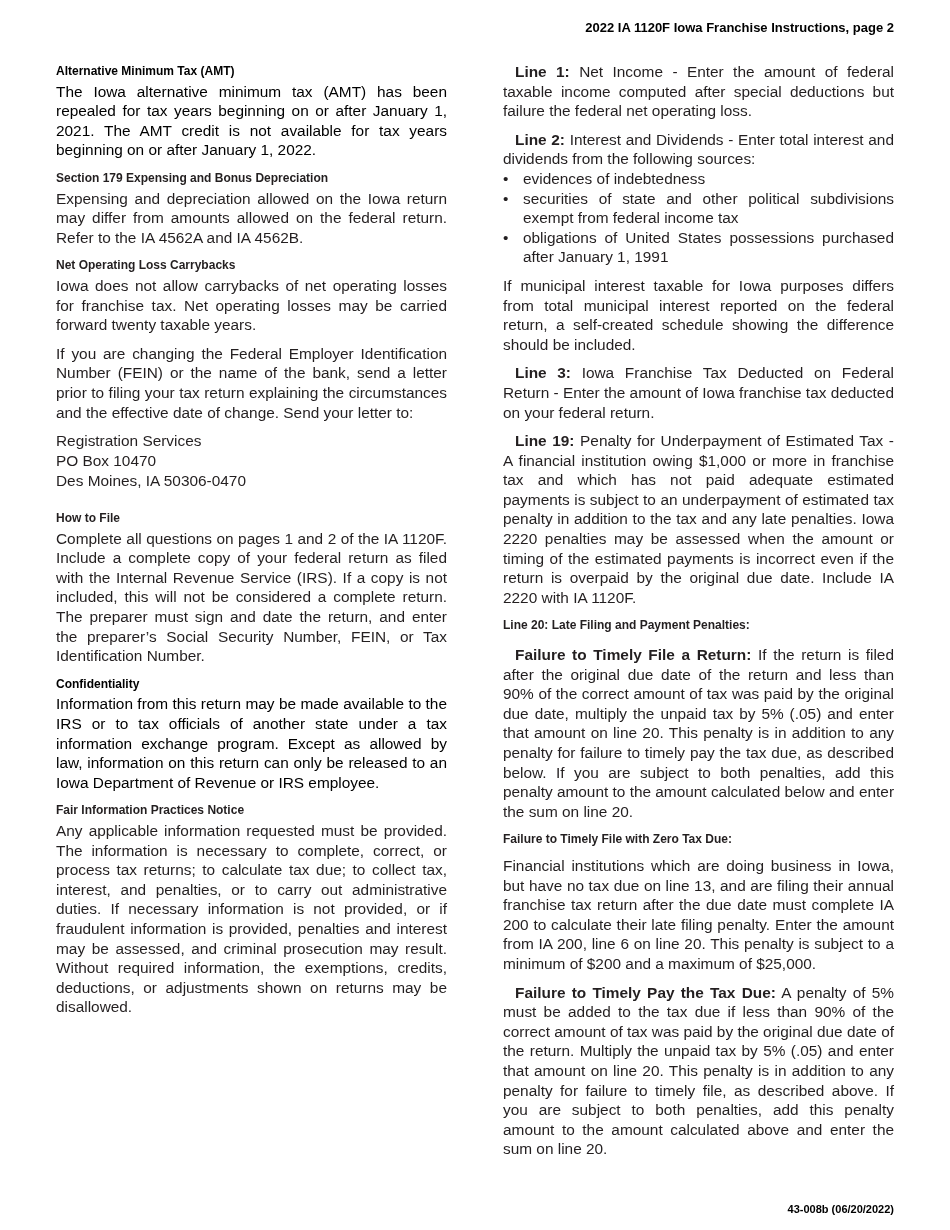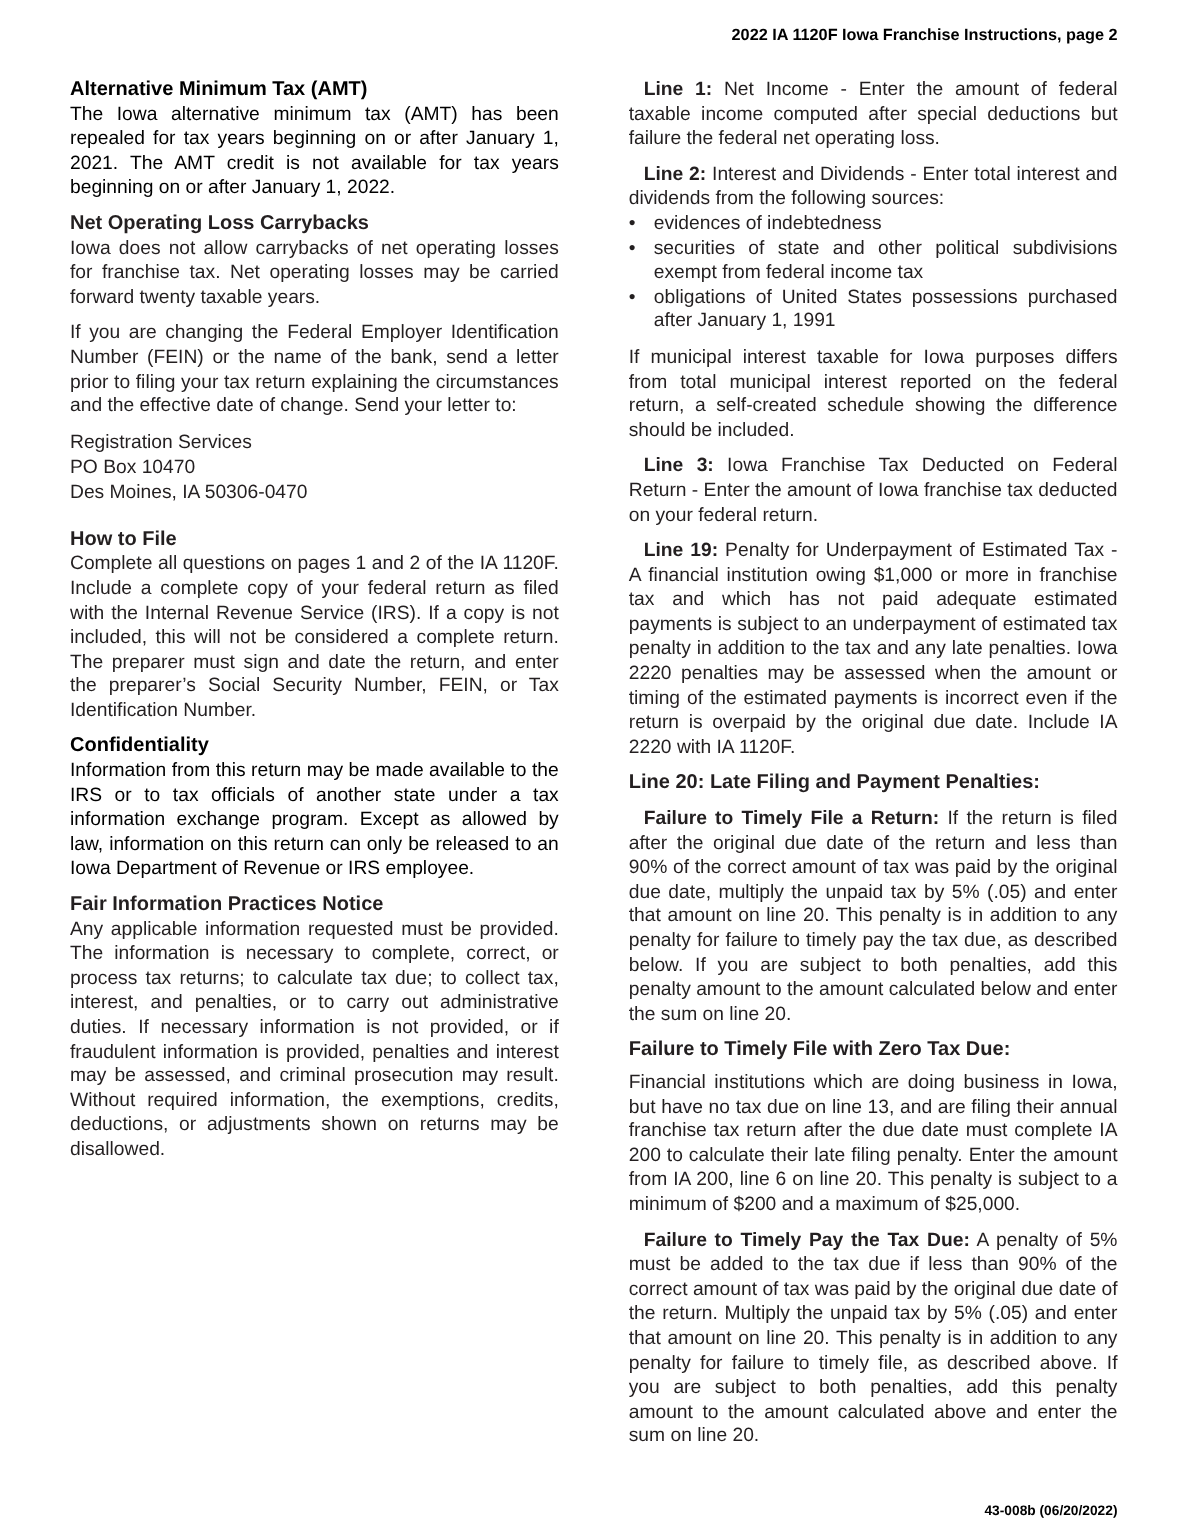--- a/index.html
+++ b/index.html
@@ -3,40 +3,44 @@
 <meta charset="utf-8">
 <style>
   html, body { margin: 0; padding: 0; background: #ffffff; }
   body { width: 950px; height: 1230px; position: relative; overflow: hidden;
          font-family: "Liberation Sans", sans-serif; color: #231f20; }
   .page-header { position: absolute; top: 20px; right: 56px; font-weight: bold; font-size: 13px; color: #000; }
   .col { position: absolute; top: 62px; width: 391px; font-size: 15.4px; line-height: 19.6px; }
   .col-left { left: 56px; }
   .col-right { left: 503px; }
   .sec { margin: 0 0 9px 0; text-align: justify; }
-  .sec h3 { font-size: 16px; font-weight: bold; margin: 0; line-height: 19.6px; }
+  .sec h3 { font-size: 12px; font-weight: bold; margin: 0; line-height: 19.6px; }
   .sec p { margin: 0; text-align: justify; }
   .lbl { font-weight: bold; margin-left: 12px; }
   .addr { margin: 0 0 18px 0; }
   .addr div { line-height: 20px; }
   ul.bul { margin: 0; padding: 0 0 0 20px; list-style: none; }
   ul.bul li { position: relative; text-align: justify; }
   ul.bul li::before { content: "•"; position: absolute; left: -20px; top: 0; }
   .footer { position: absolute; right: 56px; top: 1203px; font-size: 11px; color: #000; font-weight: bold; }
   .black { color: #000; }
 </style>
 </head>
 <body>
 
 <div class="page-header">2022 IA 1120F Iowa Franchise Instructions, page 2</div>
 
 <div class="col col-left">
   <div class="sec black">
     <h3>Alternative Minimum Tax (AMT)</h3>
     <p>The Iowa alternative minimum tax (AMT) has been repealed for tax years beginning on or after January 1, 2021. The AMT credit is not available for tax years beginning on or after January 1, 2022.</p>
+  </div>
+  <div class="sec">
+    <h3>Section 179 Expensing and Bonus Depreciation</h3>
+    <p>Expensing and depreciation allowed on the Iowa return may differ from amounts allowed on the federal return. Refer to the IA 4562A and IA 4562B.</p>
   </div>
   <div class="sec">
     <h3>Net Operating Loss Carrybacks</h3>
     <p>Iowa does not allow carrybacks of net operating losses for franchise tax. Net operating losses may be carried forward twenty taxable years.</p>
   </div>
   <div class="sec">
     <p>If you are changing the Federal Employer Identification Number (FEIN) or the name of the bank, send a letter prior to filing your tax return explaining the circumstances and the effective date of change. Send your letter to:</p>
   </div>
   <div class="addr">
     <div>Registration Services</div>

